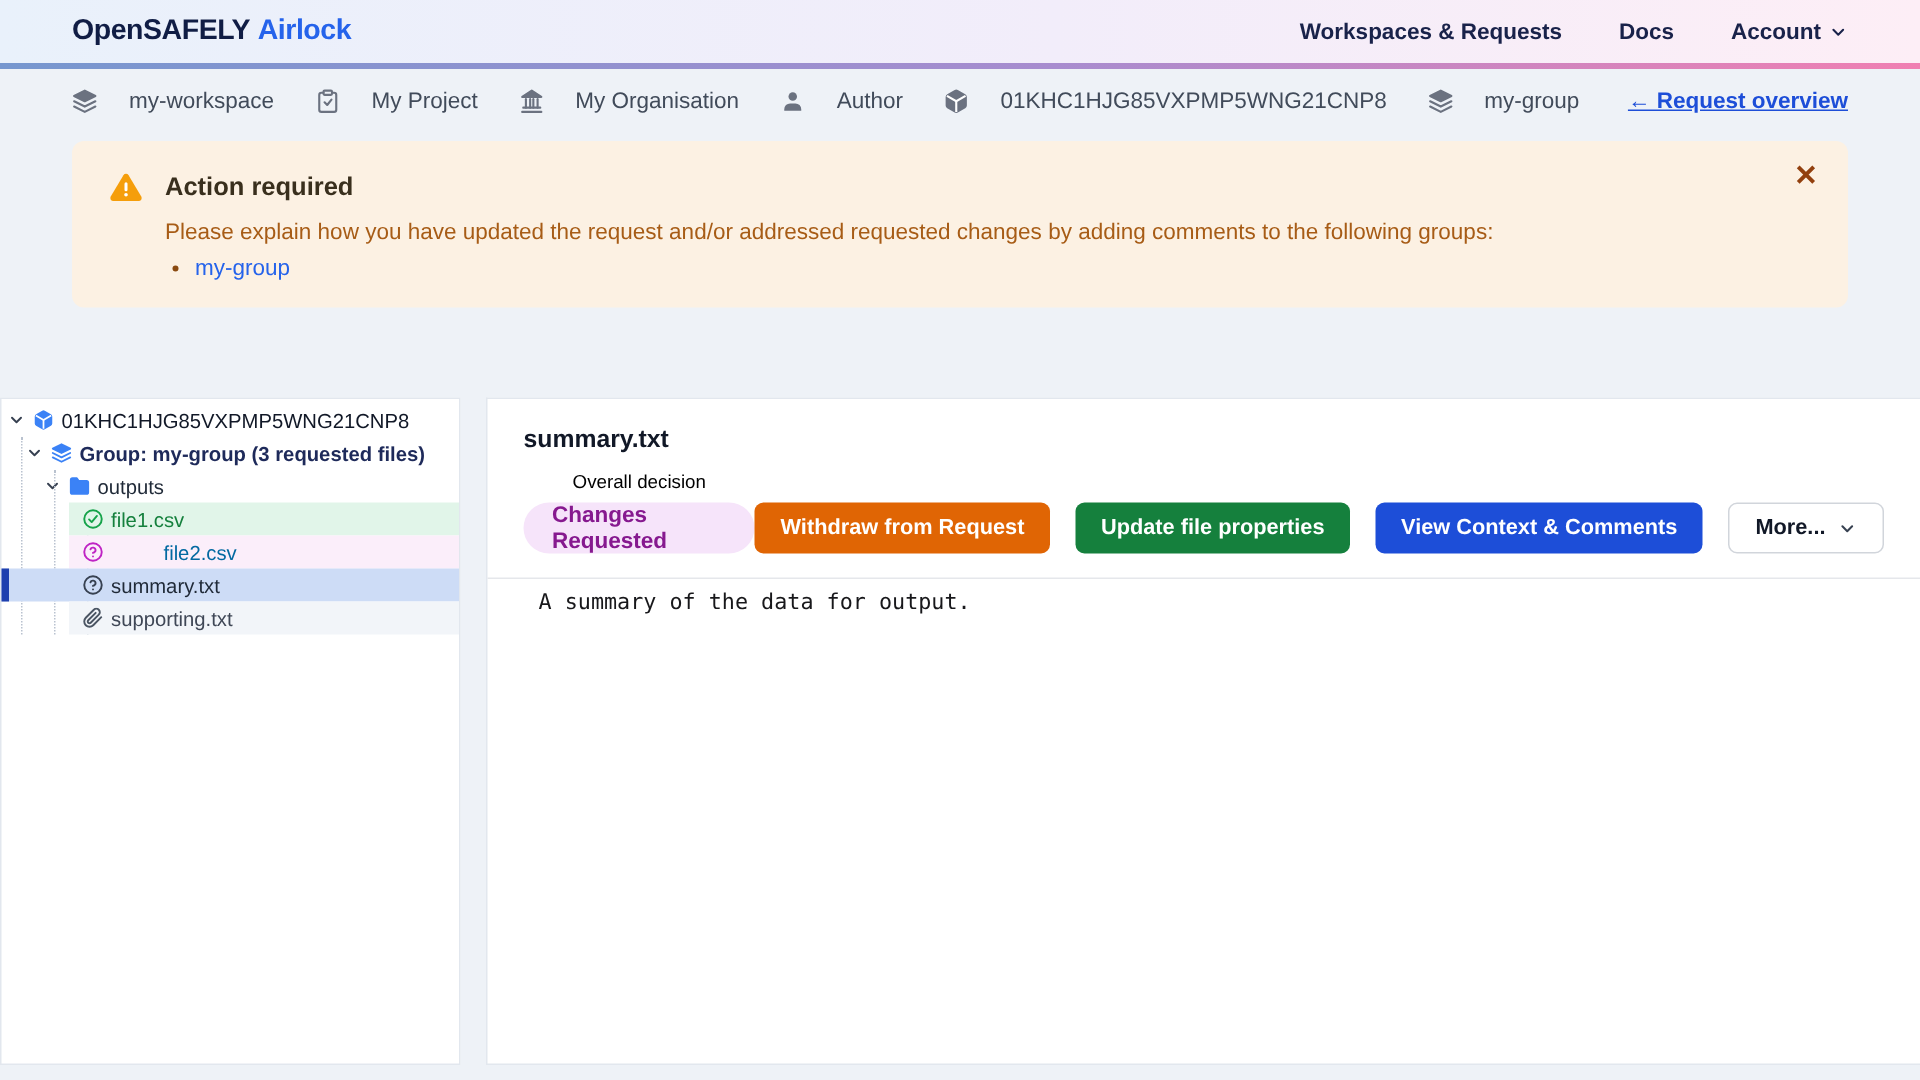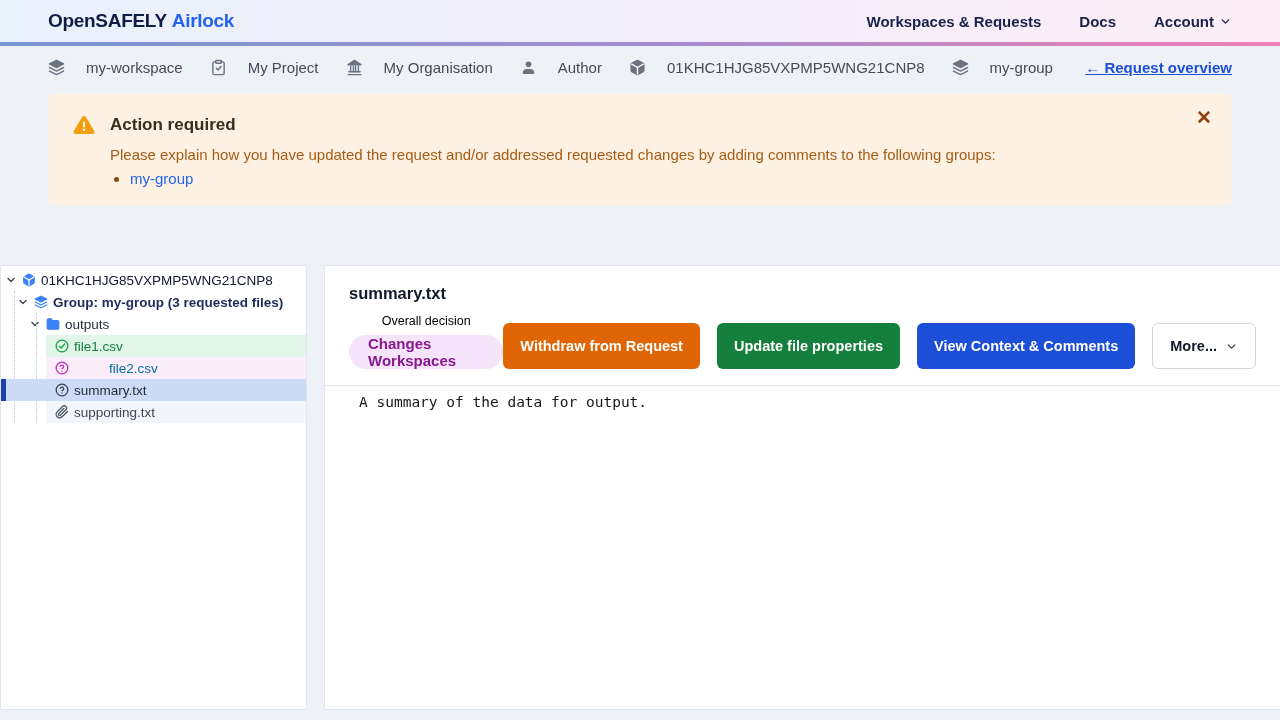--- a/index.html
+++ b/index.html
@@ -93,21 +93,21 @@
   .mp-title { margin:0 0 11px 0; font-size:16.5px; font-weight:700; color:#111827; }
   .mp-controls { display:flex; align-items:flex-end; }
   .decision { display:flex; flex-direction:column; align-items:center; gap:7px; }
   .dec-label { font-size:12.5px; color:#000000; }
   .dec-pill {
     height:34px; display:flex; align-items:center; padding:0 19px; border-radius:17px;
     background:#f6e4fa; color:#86198f; font-weight:700; font-size:15px;
   }
   .btns { display:flex; gap:17px; margin-left:auto; }
   .btn {
-    height:46px; border:none; border-radius:6px; padding:0 17px;
+    height:34px; border:none; border-radius:6px; padding:0 17px;
     font-family:"Liberation Sans", sans-serif; font-size:14.5px; font-weight:700; color:#fff;
     display:flex; align-items:center; gap:8px; cursor:pointer; white-space:nowrap;
   }
   .btn-withdraw { background:#e06504; }
   .btn-update   { background:#15803d; }
   .btn-context  { background:#1d4ed8; }
   .btn-more { background:#fff; border:1px solid #d1d5db; color:#111827; }
   .btn-more .icon { color:#374151; }
   .mp-content pre {
     margin:0; padding:8px 34px; font-family:"DejaVu Sans Mono", monospace;
@@ -289,21 +289,21 @@
     </div>
   </div>
 </div>
 
 <div class="main-panel">
   <div class="mp-head">
     <h2 class="mp-title">summary.txt</h2>
     <div class="mp-controls">
       <div class="decision">
         <span class="dec-label">Overall decision</span>
-        <span class="dec-pill">Changes Workspaces</span>
+        <span class="dec-pill">Changes Requested</span>
       </div>
       <div class="btns">
         <button class="btn btn-withdraw">Withdraw from Request</button>
         <button class="btn btn-update">Update file properties</button>
         <button class="btn btn-context">View Context &amp; Comments</button>
         <button class="btn btn-more">
           <span>More...</span>
           <svg class="icon" width="13" height="13" viewBox="0 0 24 24" fill="none" stroke="currentColor" stroke-width="2.5" stroke-linecap="round" stroke-linejoin="round">
               <polyline points="6 9 12 15 18 9"></polyline>
             </svg>

